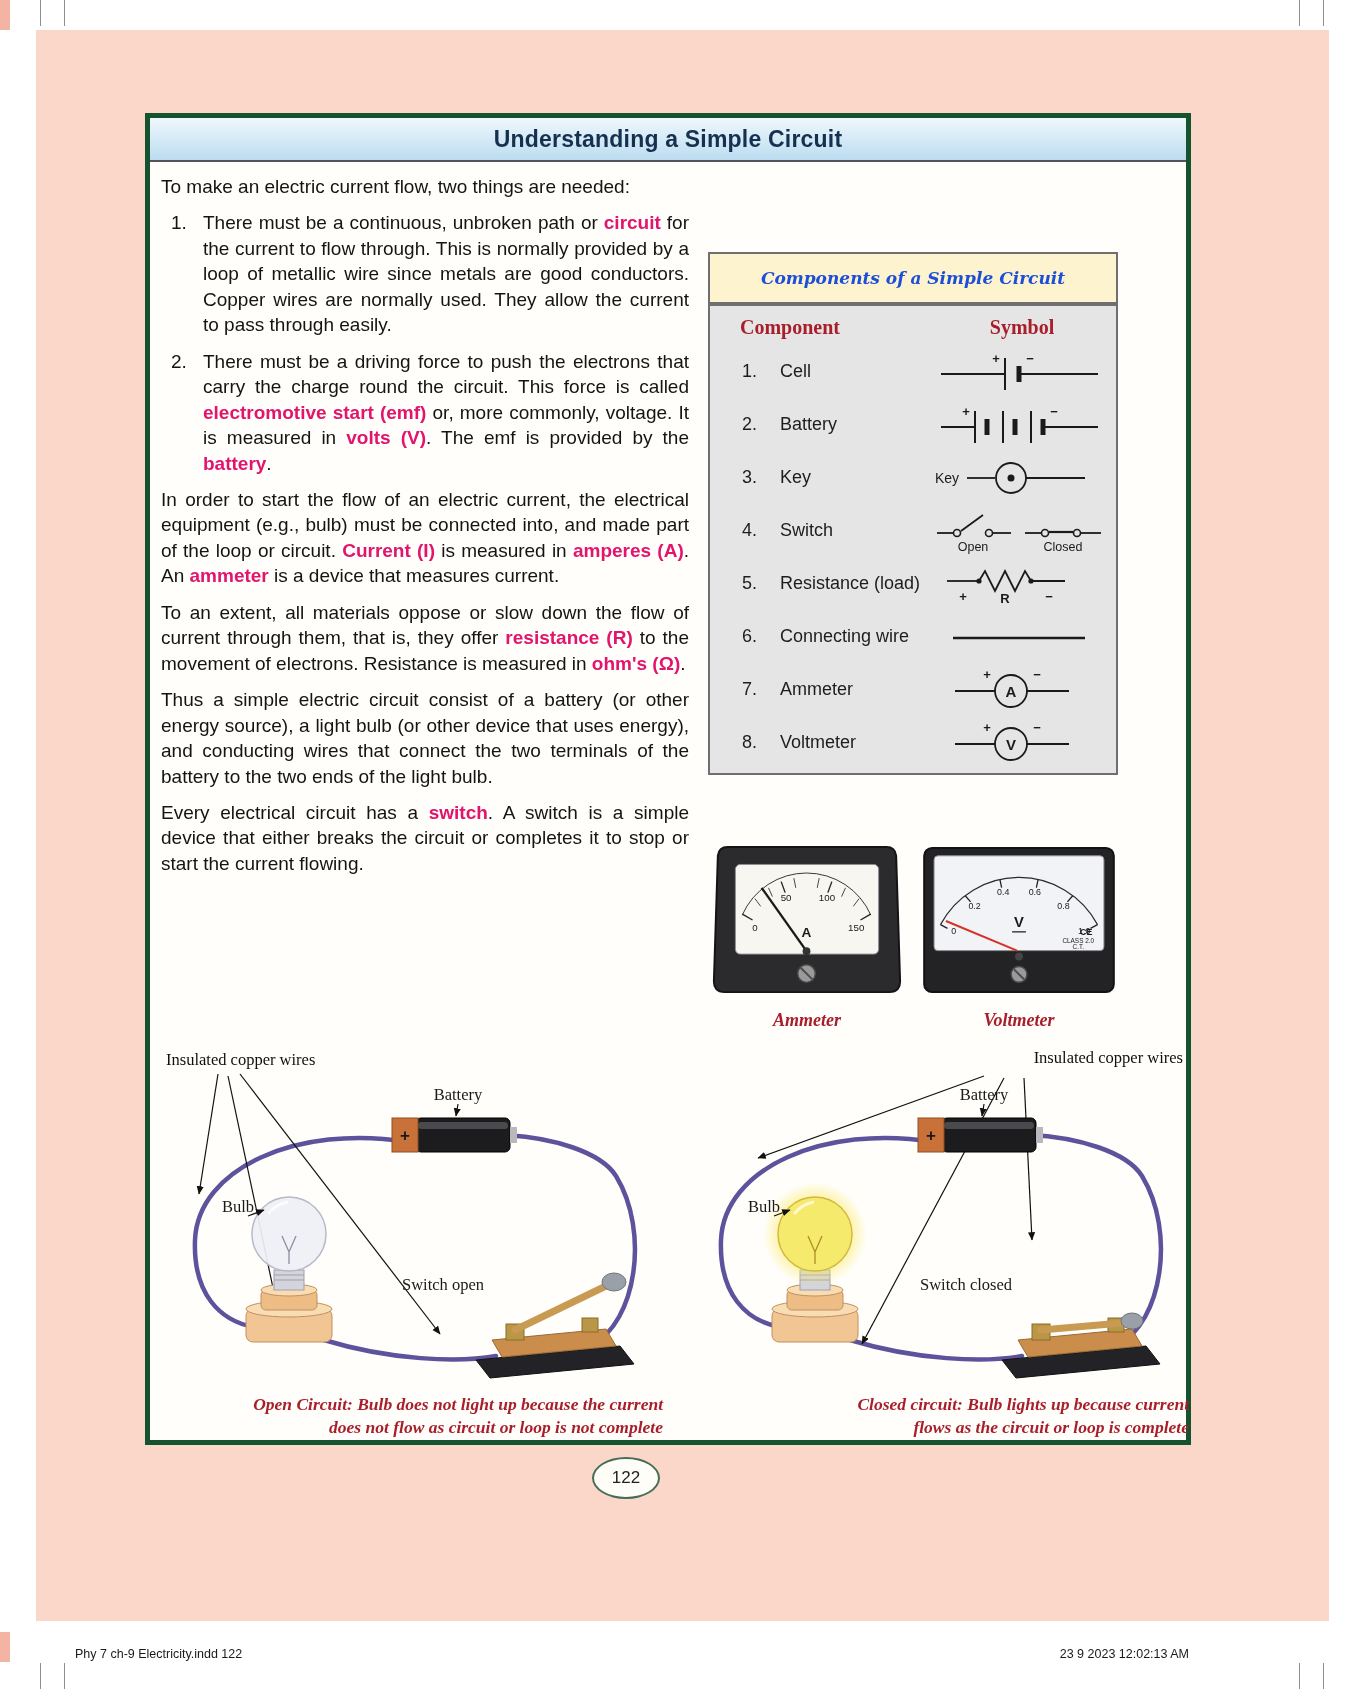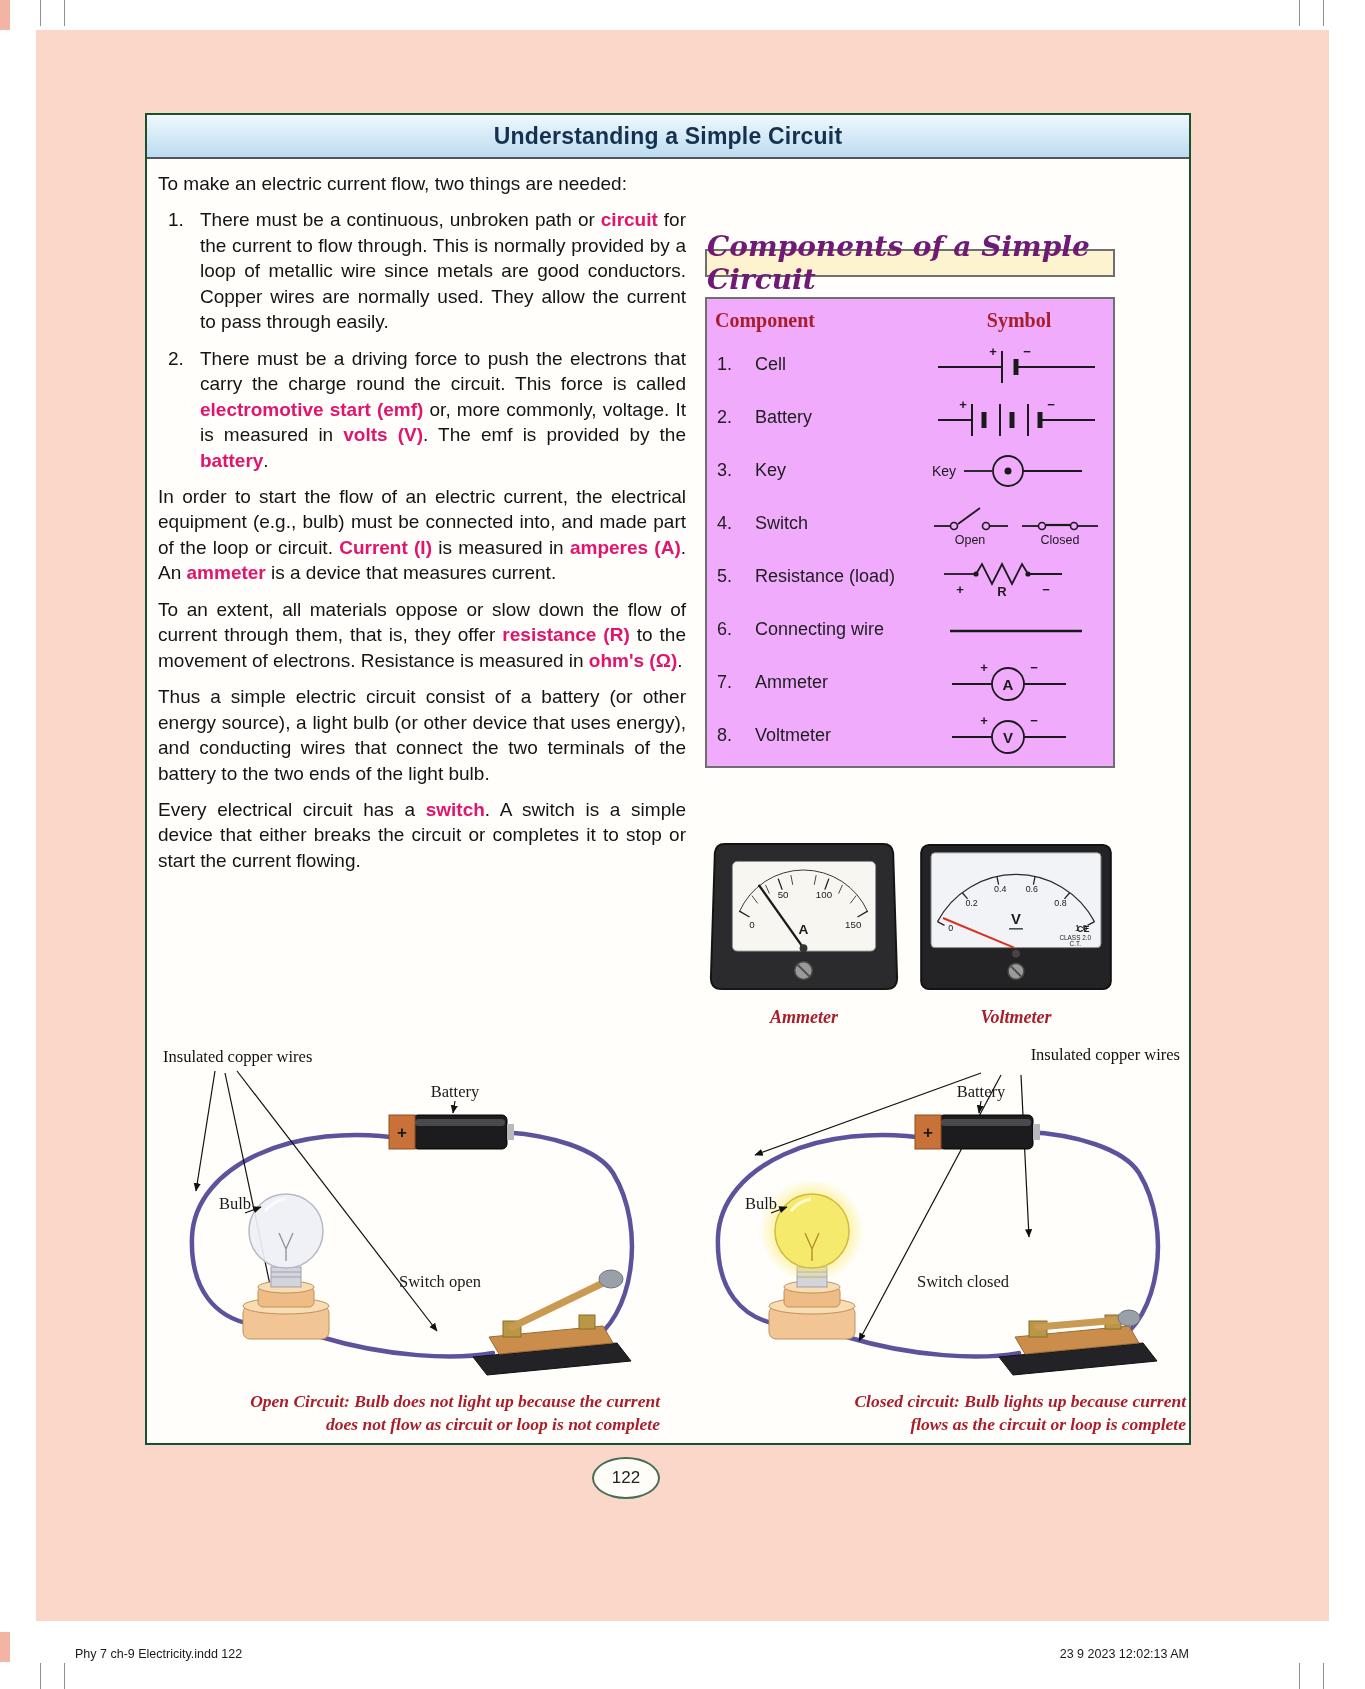--- a/index.html
+++ b/index.html
@@ -6,21 +6,21 @@
   body{
     width:1365px;height:1689px;position:relative;background:#ffffff;
     font-family:"Liberation Sans",sans-serif;color:#161616;overflow:hidden;
   }
   .pink-bg{position:absolute;left:36px;top:30px;width:1293px;height:1591px;background:#fbd7c9;}
   .crop{position:absolute;background:#8f8f8f;}
   .bleed{position:absolute;background:#f3b4a4;}
 
   .main-box{
     position:absolute;left:145px;top:113px;width:1046px;height:1332px;
-    background:#fffefb;border:2px solid #14532d;box-sizing:border-box;
+    background:#fffefb;border:5px solid #14532d;box-sizing:border-box;
   }
   .title-bar{
     height:42px;border-bottom:2px solid #53535a;
     background:linear-gradient(#eff8fd,#bcdcf0);
     display:flex;align-items:center;justify-content:center;
     font-size:23px;font-weight:bold;color:#16304f;letter-spacing:.2px;
   }
 
   
   .left-col{
@@ -28,28 +28,28 @@
     font-size:19px;line-height:1.34;text-align:justify;color:#141414;
   }
   .left-col p{margin:0 0 11px 0;}
   .li{position:relative;padding-left:42px;margin:0 0 11px 0;}
   .li .num{position:absolute;left:10px;top:0;}
   .hl{color:#e2146c;font-weight:bold;}
 
   
   .comp-box{position:absolute;left:558px;top:134px;width:410px;}
   .comp-title{
-    border:2px solid #6f6f72;background:#fdf3cf;height:28px;box-sizing:border-box;
+    border:2px solid #6f6f72;background:#fdf3cf;height:52px;box-sizing:border-box;
     display:flex;align-items:center;justify-content:center;
     font-family:"DejaVu Serif",serif;font-style:italic;font-weight:bold;
-    font-size:28px;color:#701a75;
+    font-size:17px;color:#1d4ed8;
   }
   .comp-table{
-    border:2px solid #6f6f72;background:#f0abfc;margin-top:20px;
-    padding:8px 8px 4px 6px;box-sizing:border-box;
+    border:2px solid #6f6f72;background:#e5e5e5;margin-top:0;
+    padding:8px 8px 4px 28px;box-sizing:border-box;
   }
   .comp-head{display:flex;align-items:center;font-family:"Liberation Serif",serif;
     font-weight:bold;font-size:20px;color:#a81e2b;padding:2px 0 6px 2px;}
   .comp-head .h1{flex:1;}
   .comp-head .h2{width:172px;text-align:center;}
   .crow{display:flex;align-items:center;min-height:53px;}
   .cnum{width:38px;padding-left:4px;font-size:18px;color:#1d1d1d;}
   .clabel{flex:1;font-size:18px;color:#1d1d1d;}
   .csym{width:175px;flex:none;}
   .csym svg{display:block;}

